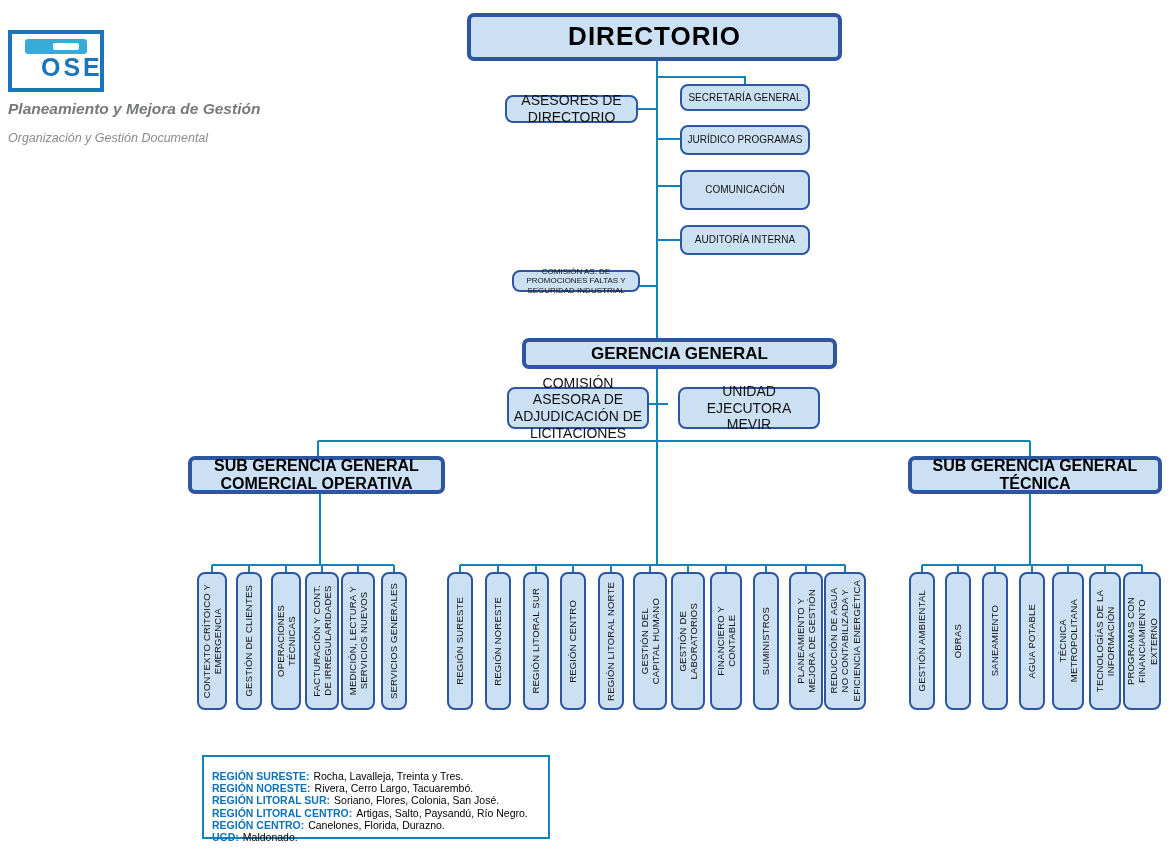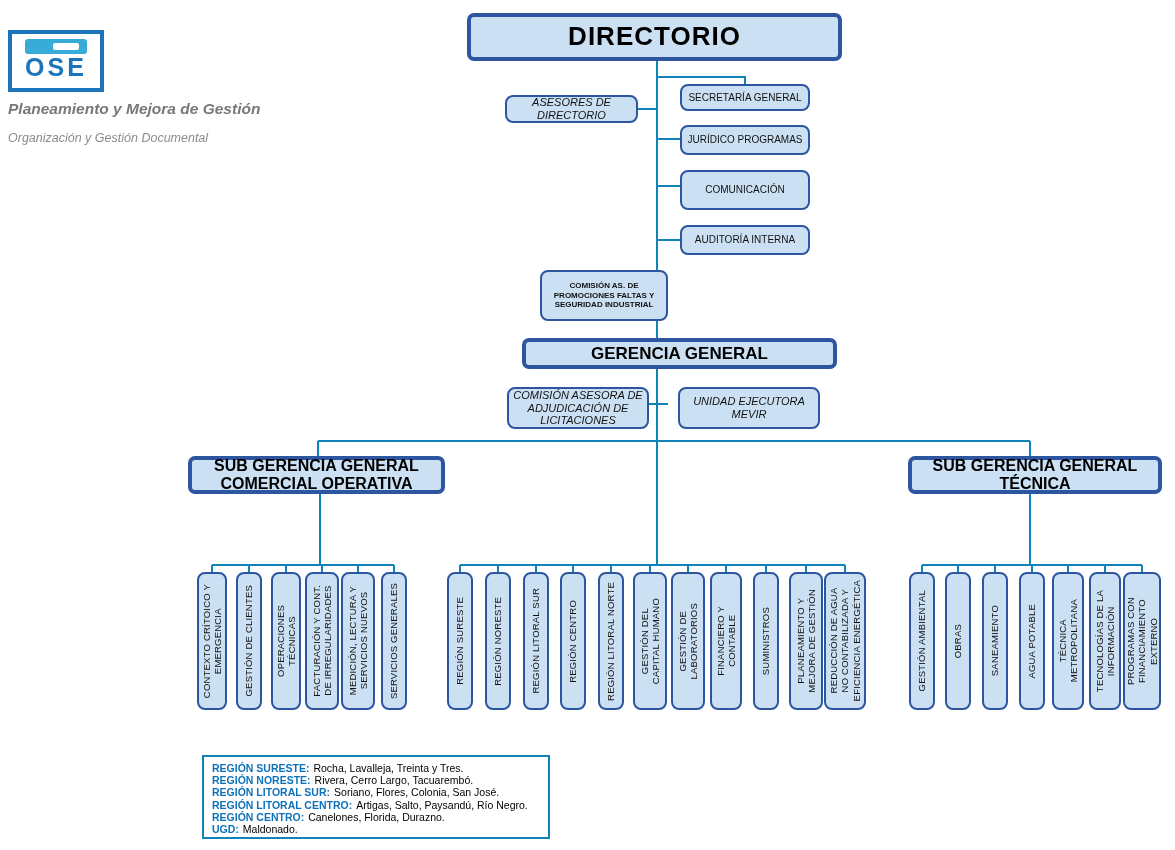--- a/index.html
+++ b/index.html
@@ -6,21 +6,21 @@
   .canvas{
     position:relative;width:1175px;height:850px;background:#fff;
     font-family:"Liberation Sans",sans-serif;overflow:hidden;
   }
   .connectors{position:absolute;left:0;top:0;width:1175px;height:850px;}
 
   
   .logo{position:absolute;left:8px;top:30px;width:96px;height:62px;border:4px solid #1b75bc;background:#fff;box-sizing:border-box;}
   .logo-mark{position:relative;margin:5px auto 0;width:62px;height:15px;background:#39abd9;border-radius:3px;}
   .logo-mark-pill{position:absolute;right:8px;top:4px;width:26px;height:7px;background:#fff;border-radius:2px;}
-  .logo-text{margin-top:0;text-align:center;font-size:25px;font-weight:800;color:#1b75bc;letter-spacing:3px;line-height:1.1;}
+  .logo-text{margin-top:0;font-size:25px;font-weight:800;color:#1b75bc;letter-spacing:3px;line-height:1.1;padding-left:29px;}
 
   .page-title{position:absolute;left:8px;top:100px;font-size:15.5px;font-weight:bold;font-style:italic;color:#77787b;}
   .page-subtitle{position:absolute;left:8px;top:131px;font-size:12.5px;font-style:italic;color:#8a8b8e;}
 
   
   .sbox,.bigbox,.vbox{
     position:absolute;background:#cbe1f3;border:2px solid #2d55a0;border-radius:8px;
     display:flex;align-items:center;justify-content:center;box-sizing:border-box;
     color:#111;text-align:center;
   }
@@ -28,28 +28,28 @@
   .bigbox{border-width:4px;border-radius:7px;font-weight:bold;white-space:pre-line;line-height:1.15;color:#000;}
   .vbox span{
     writing-mode:vertical-rl;transform:rotate(180deg);white-space:pre-line;
     font-size:9.5px;line-height:1.2;text-align:center;letter-spacing:.2px;color:#111;
   }
 
   .f26{font-size:26px;letter-spacing:1px;}
   .f17{font-size:17px;}
   .f13{font-size:16px;}
   .f10{font-size:10px;}
-  .f9{font-size:11px;font-style:italic;}
+  .f9{font-size:14px;}
   .f8{font-size:8px;}
 
   
   .legend{
     position:absolute;left:202px;top:755px;width:348px;height:84px;
     border:2px solid #1183bb;background:#fff;box-sizing:border-box;
-    padding:5px 8px;font-size:10.5px;
+    padding:13px 8px;font-size:10.5px;
   }
   .legend-row{line-height:12.2px;white-space:nowrap;}
   .legend-label{color:#0d72b9;font-weight:bold;margin-right:4px;}
   .legend-text{color:#000;}
 </style>
 </head>
 <body>
 
 <div class="canvas">
 
@@ -91,21 +91,21 @@
   <div class="bigbox f26" style="left:467px;top:13px;width:375px;height:48px;">DIRECTORIO</div>
 
   <div class="sbox f9" style="left:505px;top:95px;width:133px;height:28px;">ASESORES DE
 DIRECTORIO</div>
 
   <div class="sbox f10" style="left:680px;top:84px;width:130px;height:27px;">SECRETARÍA GENERAL</div>
   <div class="sbox f10" style="left:680px;top:125px;width:130px;height:30px;">JURÍDICO PROGRAMAS</div>
   <div class="sbox f10" style="left:680px;top:170px;width:130px;height:40px;">COMUNICACIÓN</div>
   <div class="sbox f10" style="left:680px;top:225px;width:130px;height:30px;">AUDITORÍA INTERNA</div>
 
-  <div class="sbox f8" style="left:540px;top:270px;width:128px;height:51px;font-weight:bold;">COMISIÓN AS. DE
+  <div class="sbox f8" style="left:512px;top:270px;width:128px;height:22px;">COMISIÓN AS. DE
 PROMOCIONES FALTAS Y
 SEGURIDAD INDUSTRIAL</div>
 
   <div class="bigbox f17" style="left:522px;top:338px;width:315px;height:31px;">GERENCIA GENERAL</div>
 
   <div class="sbox f9" style="left:507px;top:387px;width:142px;height:42px;">COMISIÓN ASESORA DE
 ADJUDICACIÓN DE
 LICITACIONES</div>
   <div class="sbox f9" style="left:678px;top:387px;width:142px;height:42px;">UNIDAD EJECUTORA
 MEVIR</div>

